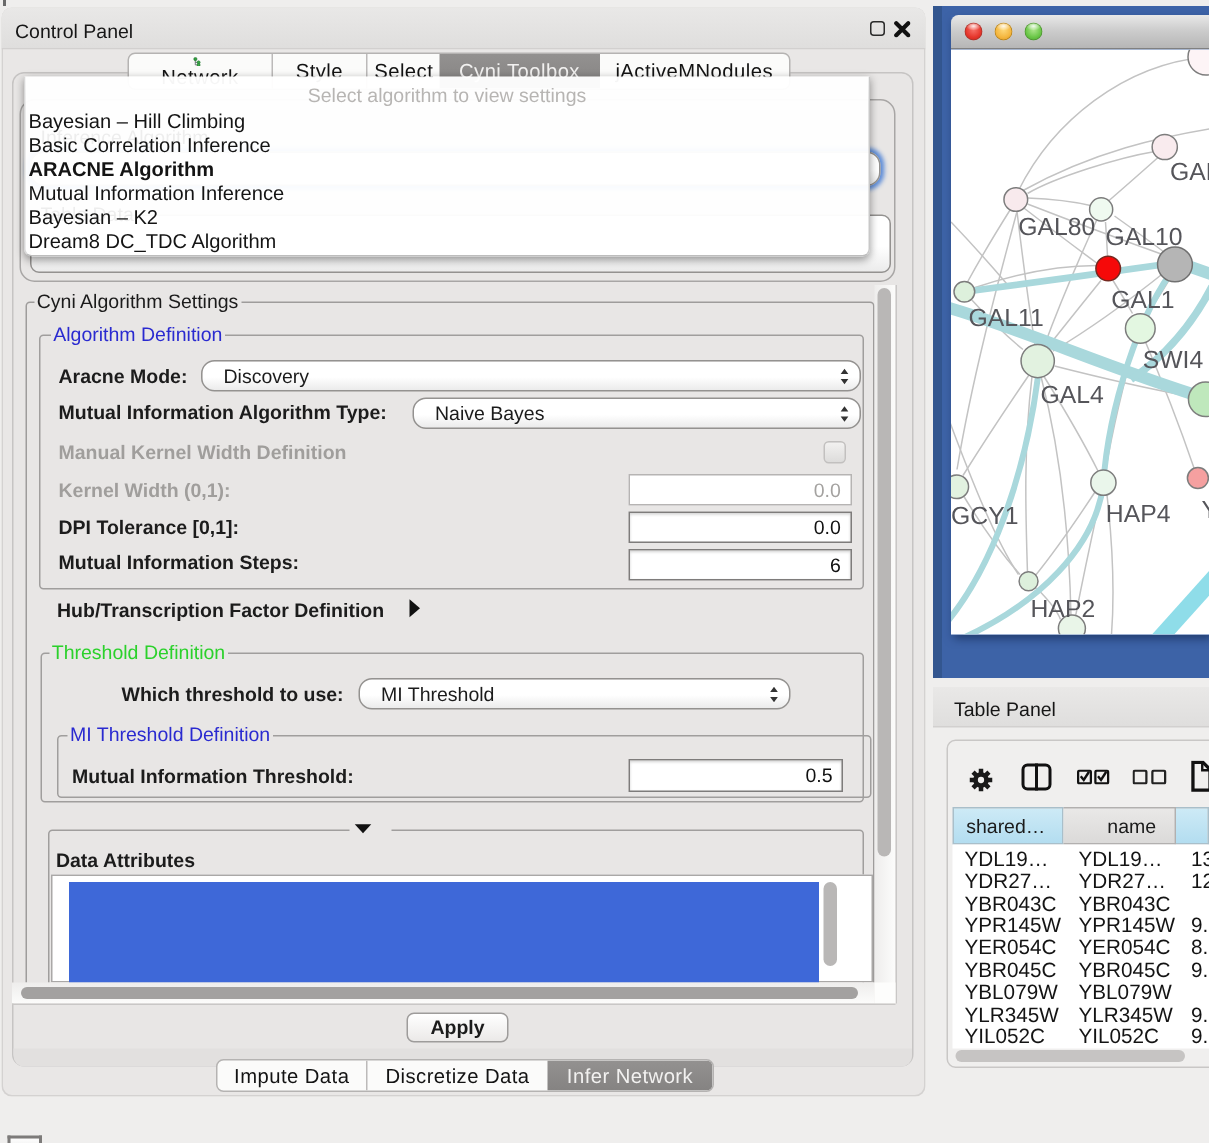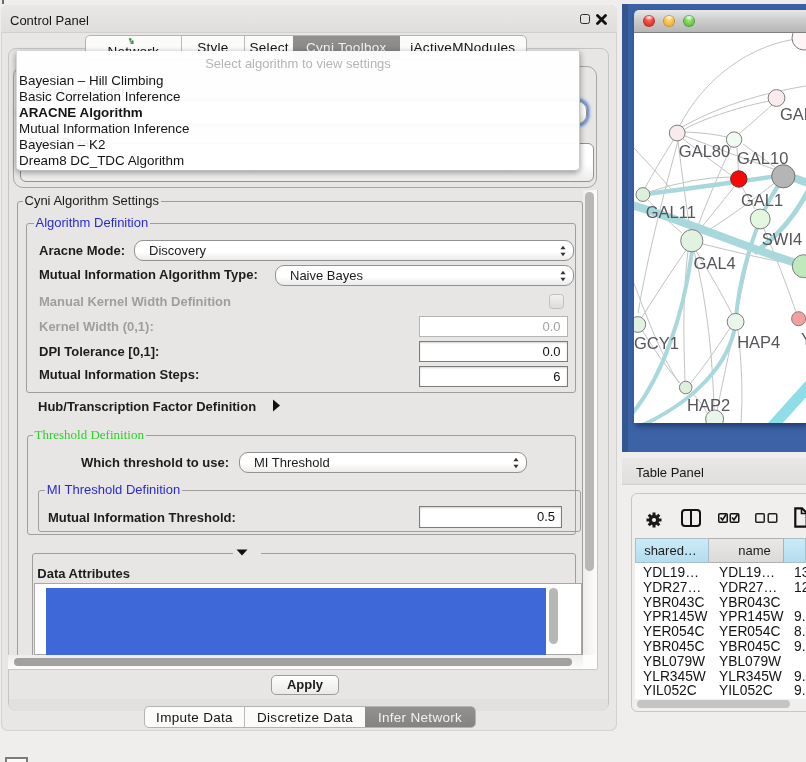--- a/index.html
+++ b/index.html
@@ -104,21 +104,21 @@
 
   <div class="abs lbl" style="left:31px;top:177px;">Mutual Information Steps:</div>
   <div class="abs fld" style="left:411px;top:176px;width:148.5px;height:21px;line-height:19px;"><span style="padding-right:6px;">6</span></div>
 
   <div class="abs lbl" style="left:30px;top:209px;">Hub/Transcription Factor Definition</div>
   <svg class="abs" style="left:264px;top:209px;" width="9" height="13" viewBox="0 0 9 13">
       <path d="M1 0.5 L8 6.5 L1 12.5 Z" fill="#111"></path>
     </svg>
 
   <div class="abs grp" style="left:19px;top:245px;width:547px;height:98px;"></div>
-  <div class="abs gtitle" style="left:24.5px;top:238px;color:#2bd12b;font-family:Liberation Serif, serif;">Threshold Definition</div>
+  <div class="abs gtitle" style="left:24.5px;top:238px;color:#2bd12b;">Threshold Definition</div>
 
   <div class="abs lbl" style="left:73px;top:265px;">Which threshold to use:</div>
   <div class="abs combo" style="left:231px;top:262px;width:288px;height:21px;line-height:20px;"><span style="padding-left:14px;">MI Threshold</span>
     <svg class="ar" viewBox="0 0 7 12">
         <path d="M3.5 0 L6.5 4 L0.5 4 Z M3.5 12 L6.5 8 L0.5 8 Z" fill="#333"></path>
       </svg></div>
 
   <div class="abs grp" style="left:30.2px;top:300px;width:541px;height:40px;"></div>
   <div class="abs gtitle" style="left:36.7px;top:293px;color:#2a2ad0;">MI Threshold Definition</div>
 

